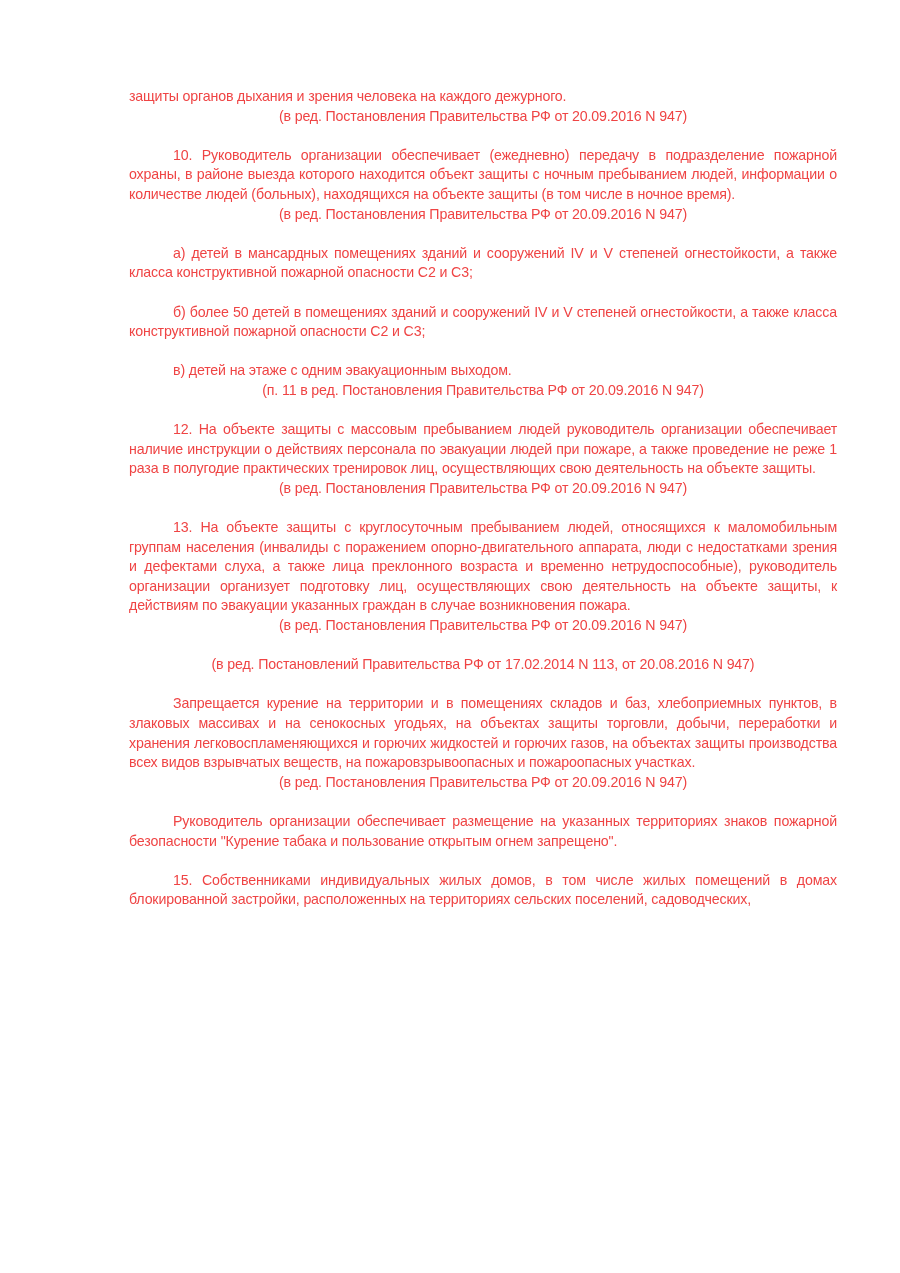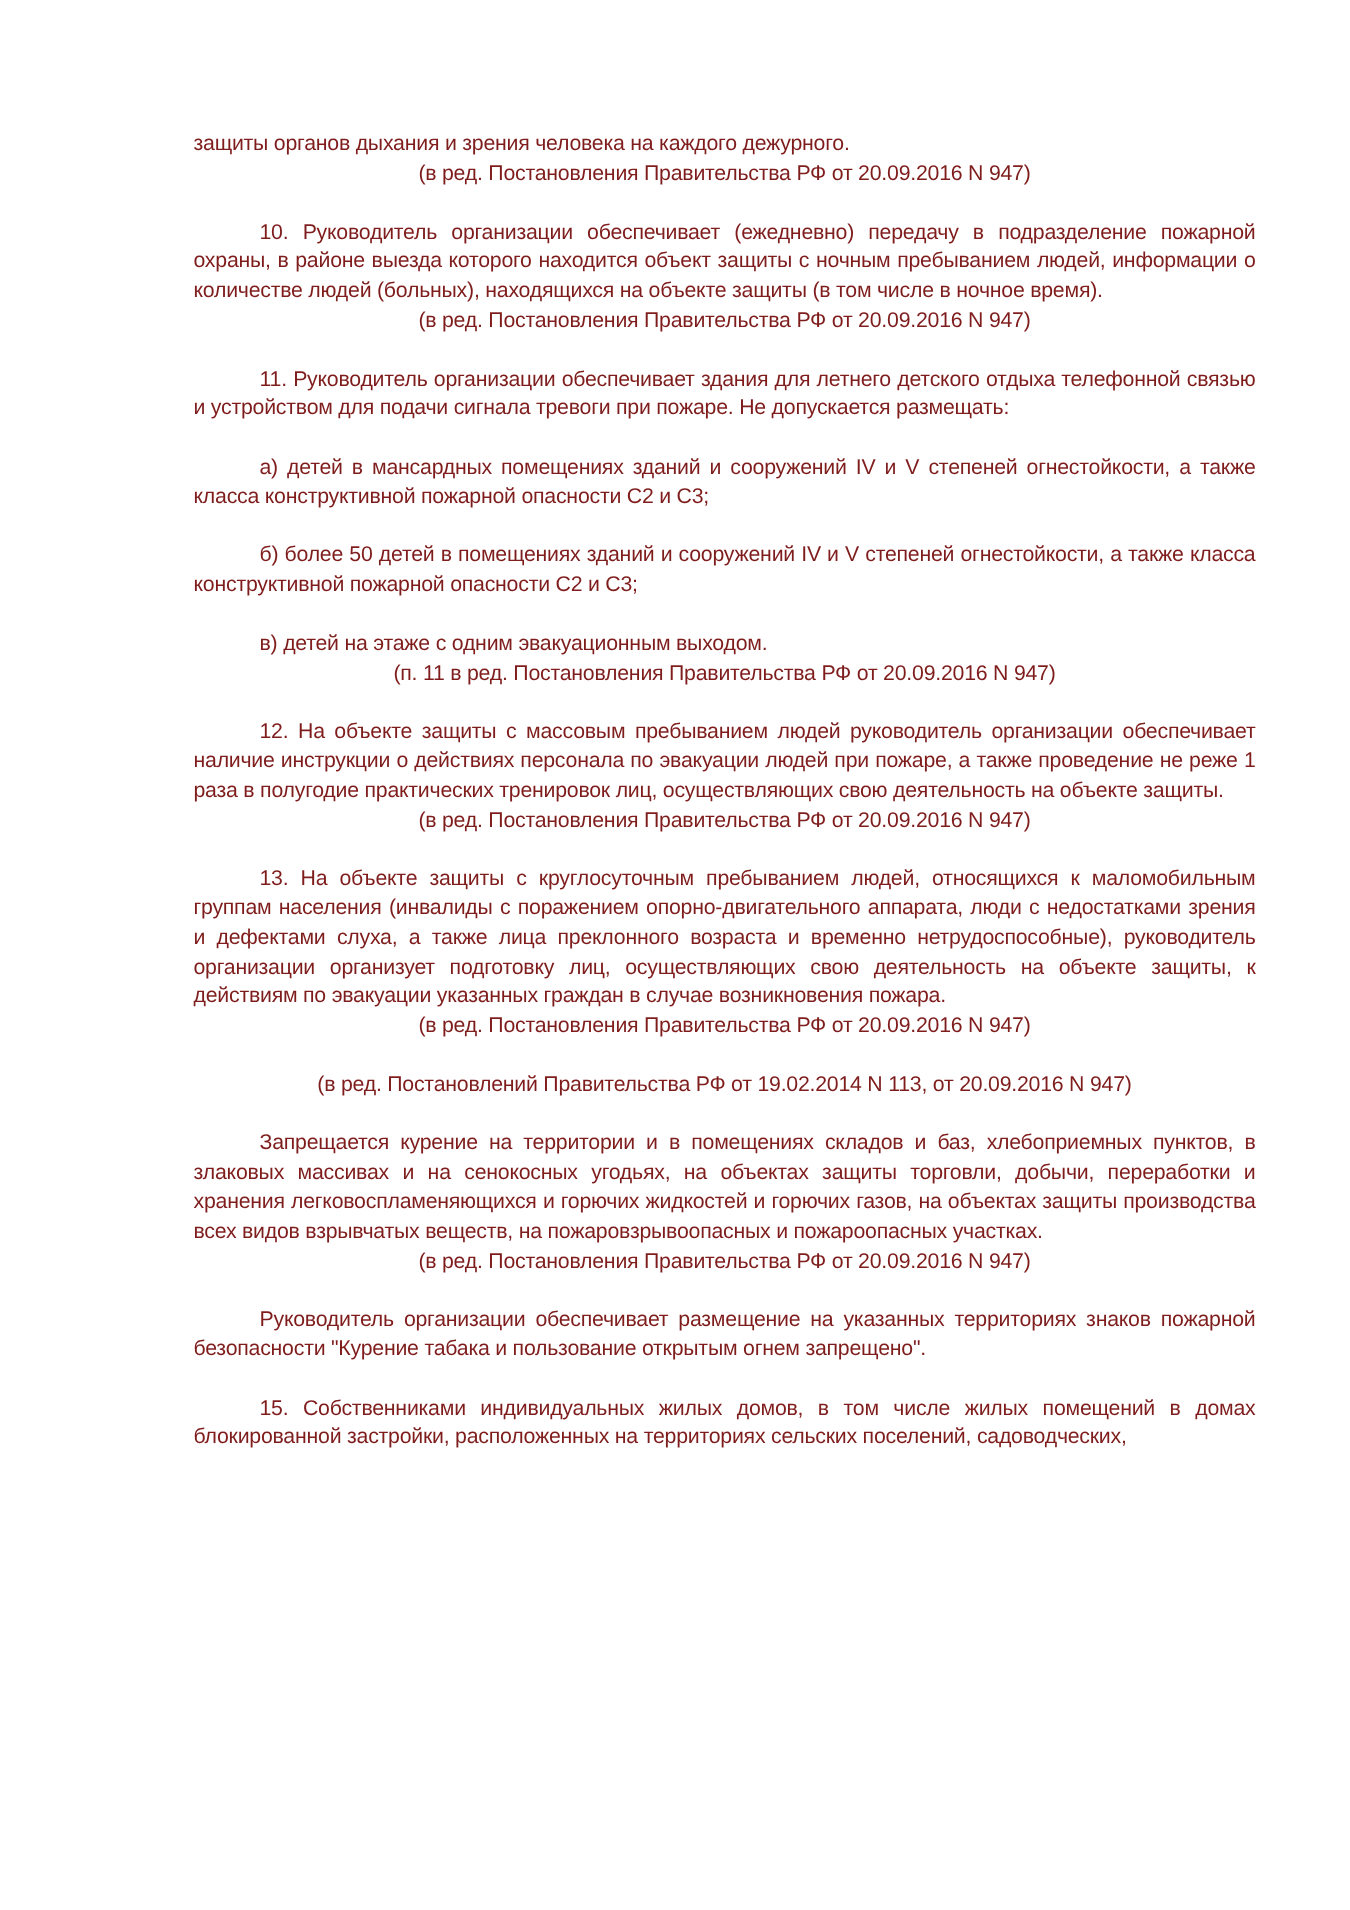--- a/index.html
+++ b/index.html
@@ -11,21 +11,21 @@
     width: 900px;
     height: 1273px;
     overflow: hidden;
     position: relative;
   }
   .page {
     position: absolute;
     left: 129px;
     top: 87px;
     width: 708px;
-    color: #7f1d1d;
+    color: #ef4444;
     font-family: "Liberation Sans", sans-serif;
     font-size: 14.2px;
     line-height: 19.6px;
     letter-spacing: -0.15px;
   }
   .para {
     margin: 0 0 19.6px 0;
     text-align: justify;
   }
   .para .line {
@@ -51,23 +51,20 @@
   <p class="para">
     <span class="line">защиты органов дыхания и зрения человека на каждого дежурного.</span>
     <span class="note">(в ред. Постановления Правительства РФ от 20.09.2016 N 947)</span>
   </p>
 
   <p class="para">
     <span class="line indent">10. Руководитель организации обеспечивает (ежедневно) передачу в подразделение пожарной охраны, в районе выезда которого находится объект защиты с ночным пребыванием людей, информации о количестве людей (больных), находящихся на объекте защиты (в том числе в ночное время).</span>
     <span class="note">(в ред. Постановления Правительства РФ от 20.09.2016 N 947)</span>
   </p>
 
-  <p class="para">
-    <span class="line indent">11. Руководитель организации обеспечивает здания для летнего детского отдыха телефонной связью и устройством для подачи сигнала тревоги при пожаре. Не допускается размещать:</span>
-  </p>
 
   <p class="para">
     <span class="line indent">а) детей в мансардных помещениях зданий и сооружений IV и V степеней огнестойкости, а также класса конструктивной пожарной опасности С2 и С3;</span>
   </p>
 
   <p class="para">
     <span class="line indent">б) более 50 детей в помещениях зданий и сооружений IV и V степеней огнестойкости, а также класса конструктивной пожарной опасности С2 и С3;</span>
   </p>
 
   <p class="para">
@@ -79,21 +76,21 @@
     <span class="line indent">12. На объекте защиты с массовым пребыванием людей руководитель организации обеспечивает наличие инструкции о действиях персонала по эвакуации людей при пожаре, а также проведение не реже 1 раза в полугодие практических тренировок лиц, осуществляющих свою деятельность на объекте защиты.</span>
     <span class="note">(в ред. Постановления Правительства РФ от 20.09.2016 N 947)</span>
   </p>
 
   <p class="para">
     <span class="line indent">13. На объекте защиты с круглосуточным пребыванием людей, относящихся к маломобильным группам населения (инвалиды с поражением опорно-двигательного аппарата, люди с недостатками зрения и дефектами слуха, а также лица преклонного возраста и временно нетрудоспособные), руководитель организации организует подготовку лиц, осуществляющих свою деятельность на объекте защиты, к действиям по эвакуации указанных граждан в случае возникновения пожара.</span>
     <span class="note">(в ред. Постановления Правительства РФ от 20.09.2016 N 947)</span>
   </p>
 
   <p class="para">
-    <span class="note">(в ред. Постановлений Правительства РФ от 19.02.2014 N 113, от 20.09.2016 N 947)</span>
+    <span class="note">(в ред. Постановлений Правительства РФ от 17.02.2014 N 113, от 20.08.2016 N 947)</span>
   </p>
 
   <p class="para">
     <span class="line indent">Запрещается курение на территории и в помещениях складов и баз, хлебоприемных пунктов, в злаковых массивах и на сенокосных угодьях, на объектах защиты торговли, добычи, переработки и хранения легковоспламеняющихся и горючих жидкостей и горючих газов, на объектах защиты производства всех видов взрывчатых веществ, на пожаровзрывоопасных и пожароопасных участках.</span>
     <span class="note">(в ред. Постановления Правительства РФ от 20.09.2016 N 947)</span>
   </p>
 
   <p class="para">
     <span class="line indent">Руководитель организации обеспечивает размещение на указанных территориях знаков пожарной безопасности "Курение табака и пользование открытым огнем запрещено".</span>
   </p>

